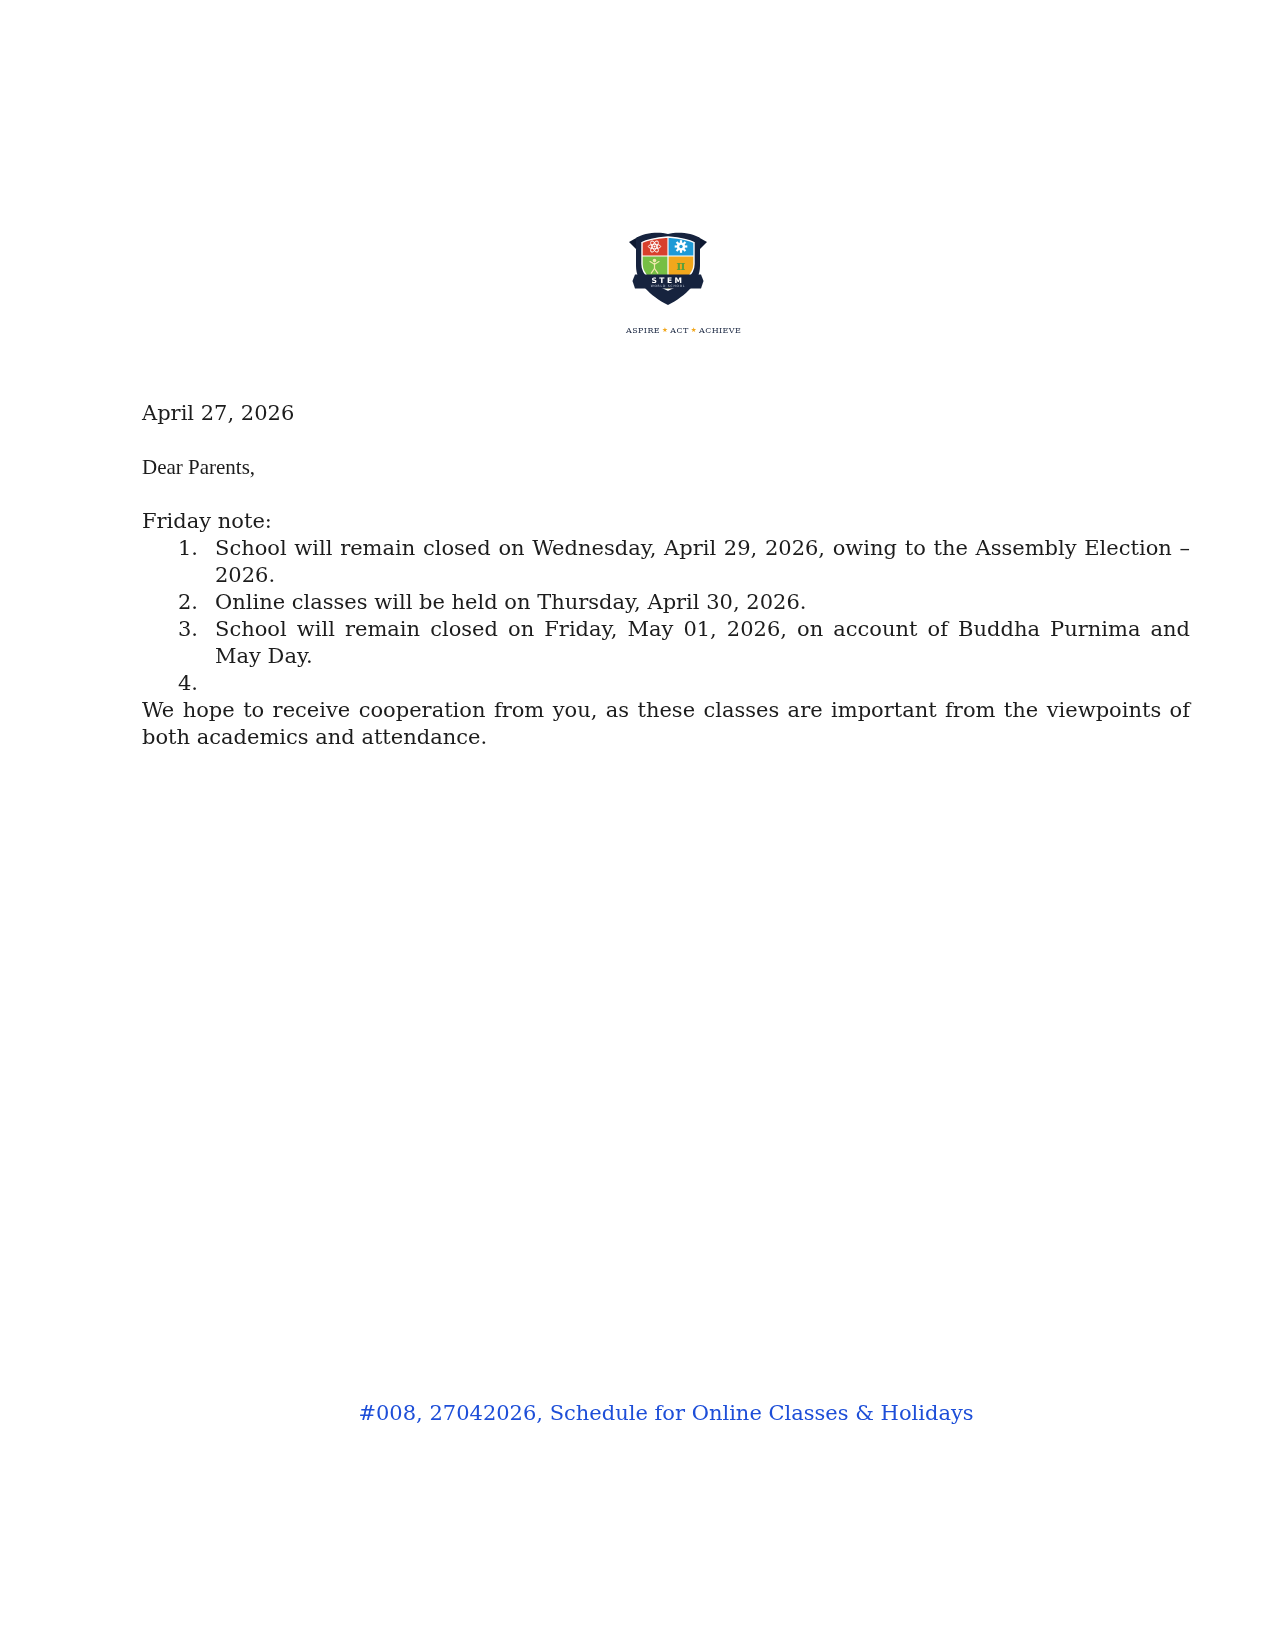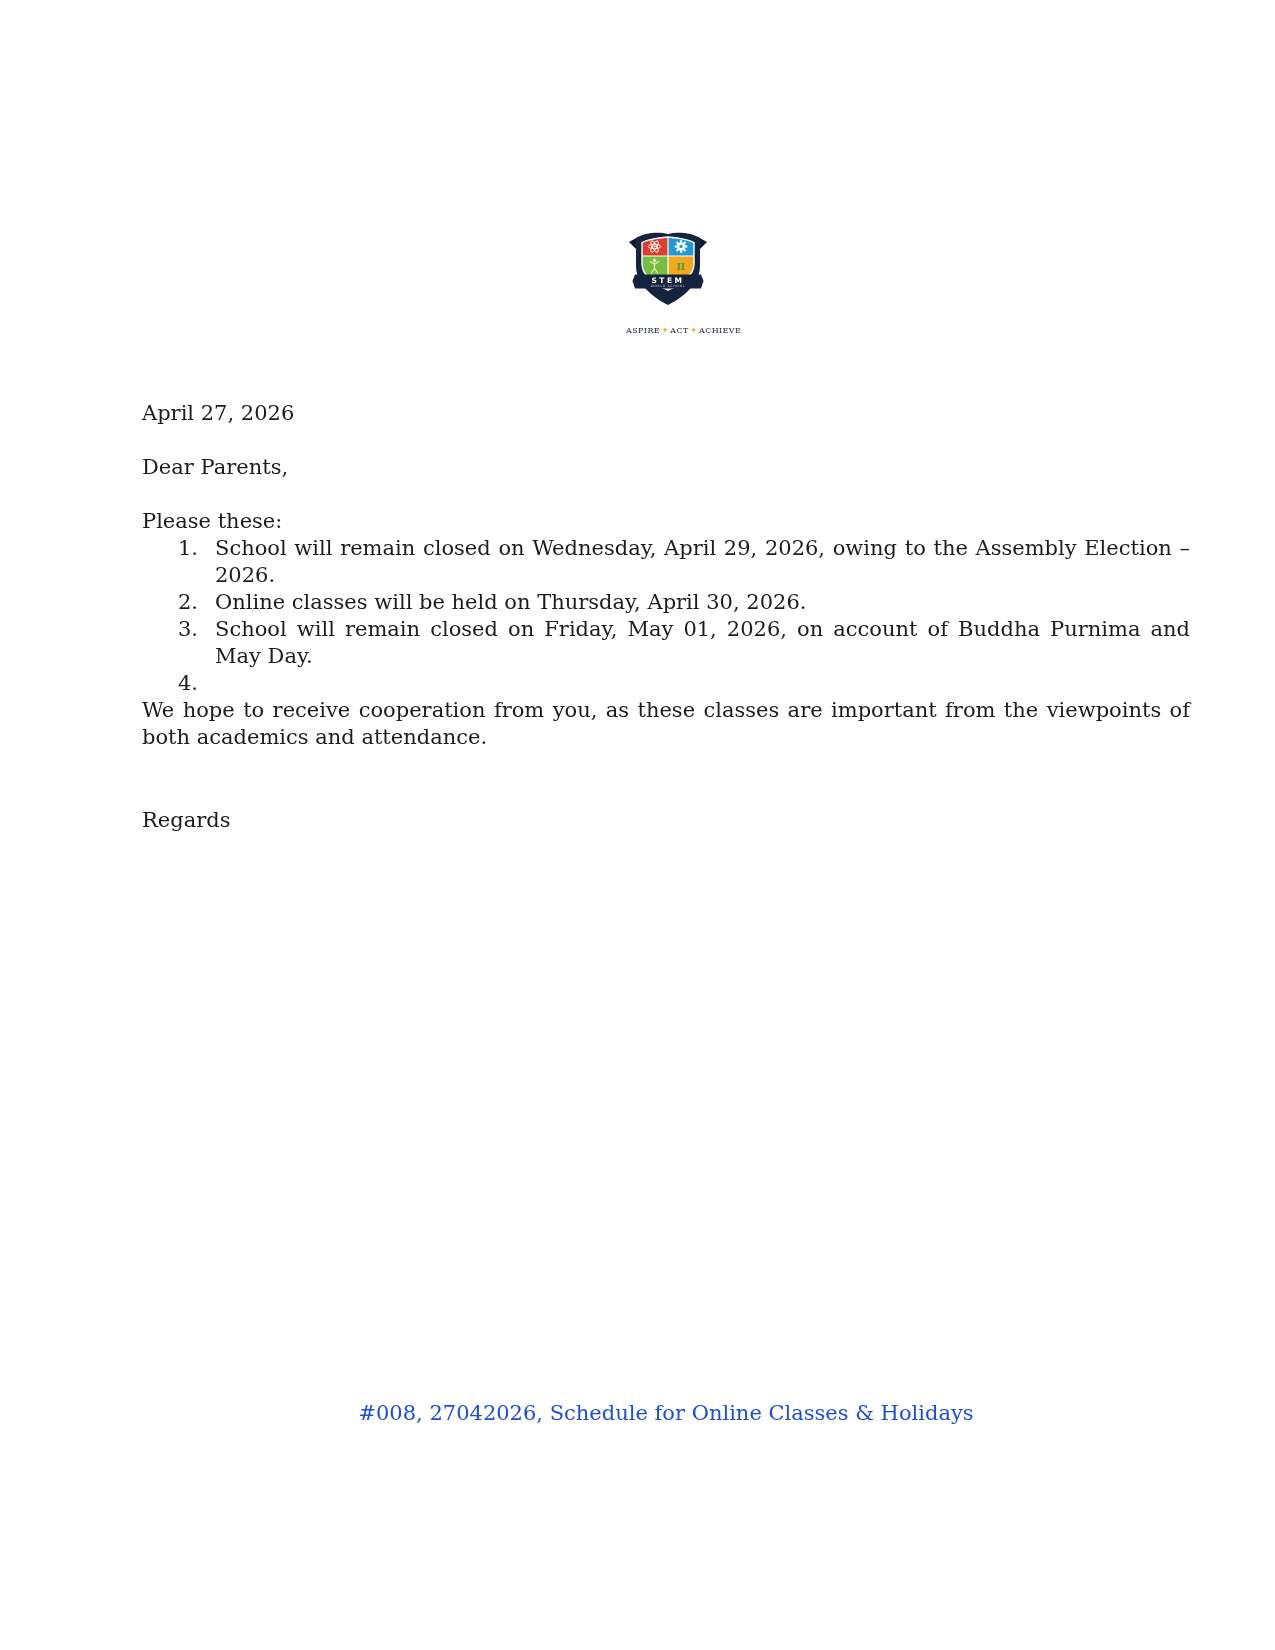--- a/index.html
+++ b/index.html
@@ -38,21 +38,21 @@
 
   
   .content {
     position:absolute;
     left:142px; top:400px;
     width:1048px;
     font-size:21px;
     line-height:27px;
   }
   .content p { margin:0; }
-  .salutation   { margin-top:27px !important; }
+  .salutation   { margin-top:27px !important;font-family:Liberation Serif, serif; }
   .note-intro   { margin-top:27px !important; }
   ol.notes { list-style:none; margin:0; padding:0; }
   ol.notes li {
     position:relative;
     padding-left:73px;
     text-align:justify;
   }
   ol.notes .num { position:absolute; left:36px; }
   .body-par  { margin-top:27px !important; text-align:justify; }
   .closing   { margin-top:56px !important; }
@@ -130,37 +130,36 @@
       <path d="M7 44.5 L73 44.5 L75.5 51 L73 58.5 L7 58.5 L4.5 51 Z" fill="#16233e"></path>
       <text x="40" y="52.5" text-anchor="middle" font-family="DejaVu Sans, sans-serif" font-size="7.5" font-weight="bold" letter-spacing="2.5" fill="#ffffff">STEM</text>
       <text x="40" y="57.3" text-anchor="middle" font-family="DejaVu Sans, sans-serif" font-size="3" letter-spacing="0.8" fill="#c9d2e0">WORLD SCHOOL</text>
     </svg>
     <div class="tagline"><span>ASPIRE</span><span class="star">★</span><span>ACT</span><span class="star">★</span><span>ACHIEVE</span></div>
   </div>
 
   <div class="content">
     <p class="date">April 27, 2026</p>
     <p class="salutation">Dear Parents,</p>
-    <p class="note-intro">Please these:</p>
+    <p class="note-intro">Friday note:</p>
     <ol class="notes">
       <li>
         <span class="num">1.</span>
         <span>School will remain closed on Wednesday, April 29, 2026, owing to the Assembly Election – 2026.</span>
       </li>
       <li>
         <span class="num">2.</span>
         <span>Online classes will be held on Thursday, April 30, 2026.</span>
       </li>
       <li>
         <span class="num">3.</span>
         <span>School will remain closed on Friday, May 01, 2026, on account of Buddha Purnima and May Day.</span>
       </li>
       <li>
         <span class="num">4.</span>
       </li>
     </ol>
     <p class="body-par">We hope to receive cooperation from you, as these classes are important from the viewpoints of both academics and attendance.</p>
-    <p class="closing">Regards</p>
   </div>
 
   <div class="footer">#008, 27042026, Schedule for Online Classes &amp; Holidays</div>
 
 </div>
 
 </body></html>

